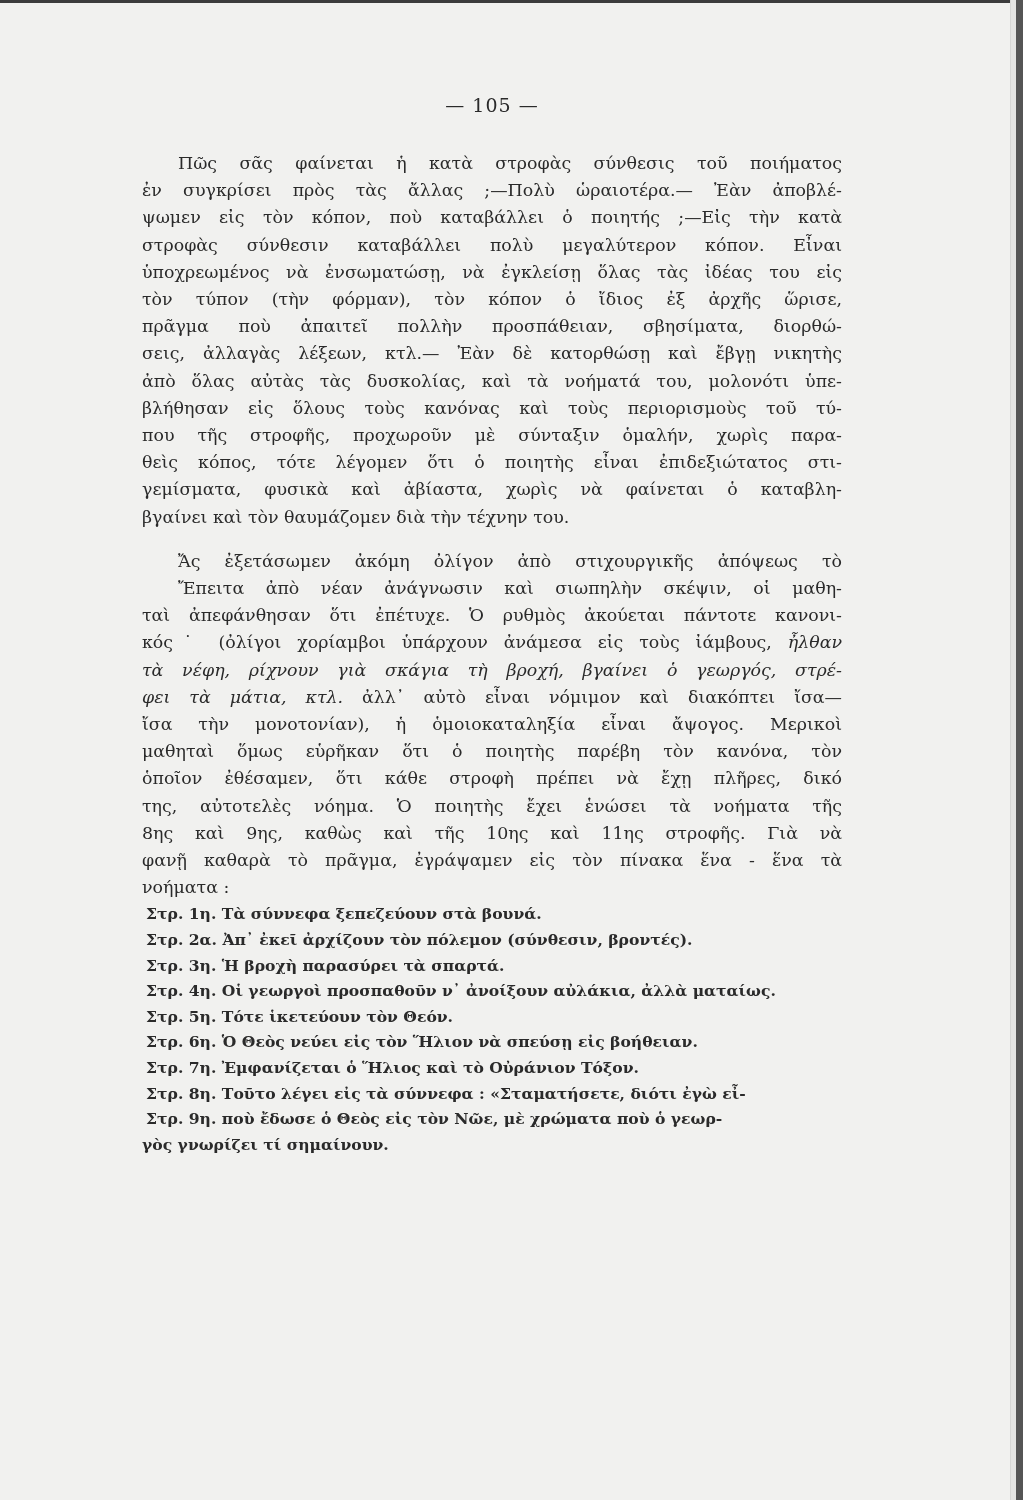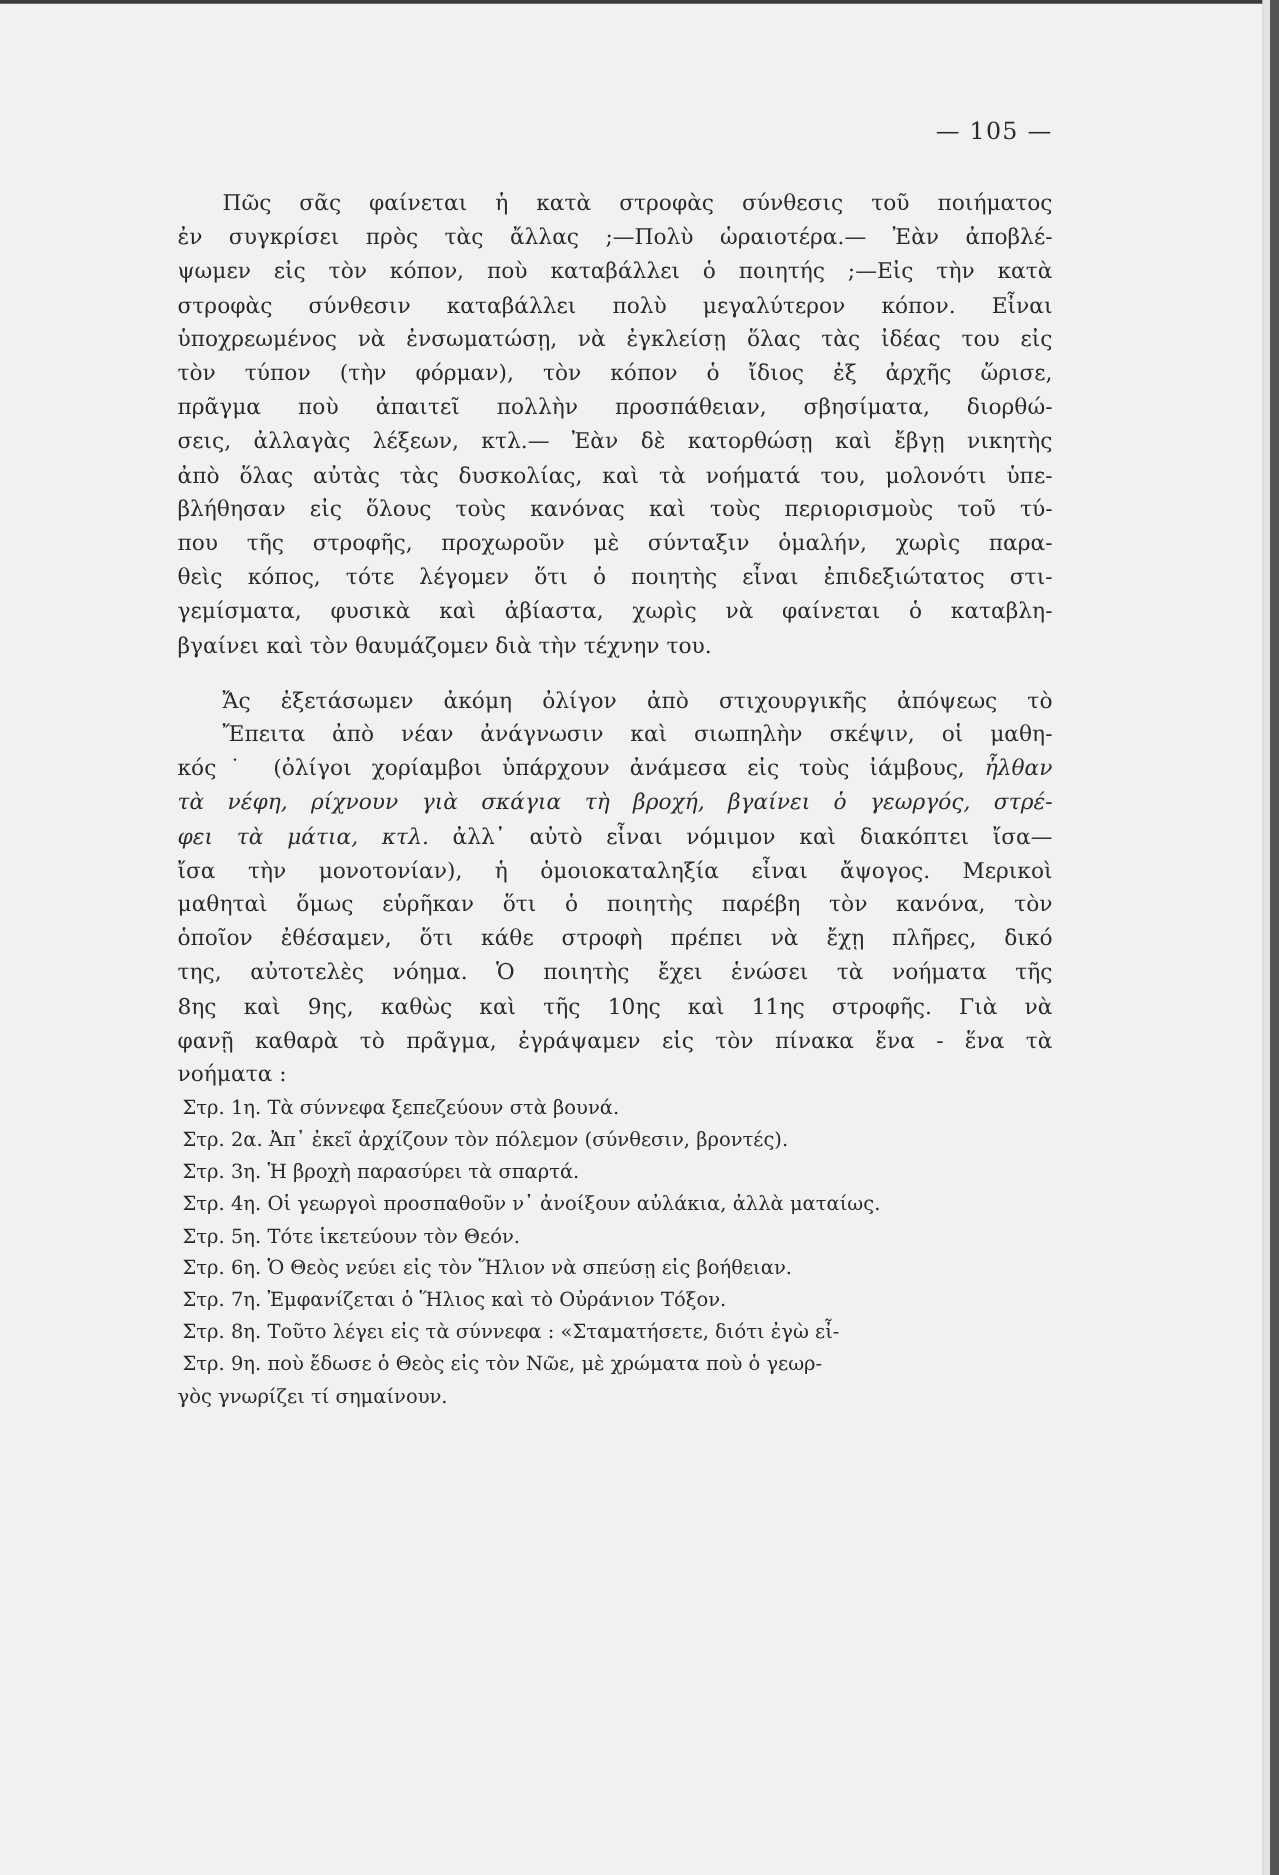--- a/index.html
+++ b/index.html
@@ -38,21 +38,21 @@
       position: absolute;
       left: 142px;
       top: 0;
       width: 700px;
     }
     .page-number {
       position: absolute;
       top: 94px;
       left: 0;
       width: 700px;
-      text-align: right;
+      text-align: center;
       font-size: 19px;
       letter-spacing: 1px;
     }
     .body-text {
       position: absolute;
       top: 150px;
       left: 0;
       width: 700px;
       font-size: 17.4px;
       line-height: 27.2px;
@@ -70,20 +70,21 @@
     .line.indent {
       padding-left: 36px;
     }
     .it {
       font-style: italic;
     }
     .list {
       margin-top: 0;
       font-size: 15.6px;
       line-height: 25.6px;
+      font-weight: bold;
     }
     .list .line {
       text-align-last: left;
     }
     .list .item-first {
       padding-left: 4px;
     }
     .list .cont {
       padding-left: 0;
     }
@@ -116,20 +117,21 @@
       <span class="line">γεμίσματα, φυσικὰ καὶ ἀβίαστα, χωρὶς νὰ φαίνεται ὁ καταβλη-</span>
       <span class="line last">βγαίνει καὶ τὸν θαυμάζομεν διὰ τὴν τέχνην του.</span>
     </div>
 
     <div style="margin-top:17px;">
       <span class="line indent">Ἄς ἐξετάσωμεν ἀκόμη ὀλίγον ἀπὸ στιχουργικῆς ἀπόψεως τὸ</span>
     </div>
 
     <div>
       <span class="line indent">Ἔπειτα ἀπὸ νέαν ἀνάγνωσιν καὶ σιωπηλὴν σκέψιν, οἱ μαθη-</span>
+      <span class="line">ταὶ ἀπεφάνθησαν ὅτι ἐπέτυχε. Ὁ ρυθμὸς ἀκούεται πάντοτε κανονι-</span>
       <span class="line"><span>κός˙ (ὀλίγοι χορίαμβοι ὑπάρχουν ἀνάμεσα εἰς τοὺς ἰάμβους, </span><span class="it">ἦλθαν</span></span>
       <span class="line it">τὰ νέφη, ρίχνουν γιὰ σκάγια τὴ βροχή, βγαίνει ὁ γεωργός, στρέ-</span>
       <span class="line"><span class="it">φει τὰ μάτια, κτλ.</span><span> ἀλλ᾽ αὐτὸ εἶναι νόμιμον καὶ διακόπτει ἴσα—</span></span>
       <span class="line">ἴσα τὴν μονοτονίαν), ἡ ὁμοιοκαταληξία εἶναι ἄψογος. Μερικοὶ</span>
       <span class="line">μαθηταὶ ὅμως εὑρῆκαν ὅτι ὁ ποιητὴς παρέβη τὸν κανόνα, τὸν</span>
       <span class="line">ὁποῖον ἐθέσαμεν, ὅτι κάθε στροφὴ πρέπει νὰ ἔχῃ πλῆρες, δικό</span>
       <span class="line">της, αὐτοτελὲς νόημα. Ὁ ποιητὴς ἔχει ἑνώσει τὰ νοήματα τῆς</span>
       <span class="line">8ης καὶ 9ης, καθὼς καὶ τῆς 10ης καὶ 11ης στροφῆς. Γιὰ νὰ</span>
       <span class="line">φανῇ καθαρὰ τὸ πρᾶγμα, ἐγράψαμεν εἰς τὸν πίνακα ἕνα - ἕνα τὰ</span>
       <span class="line last">νοήματα :</span>

